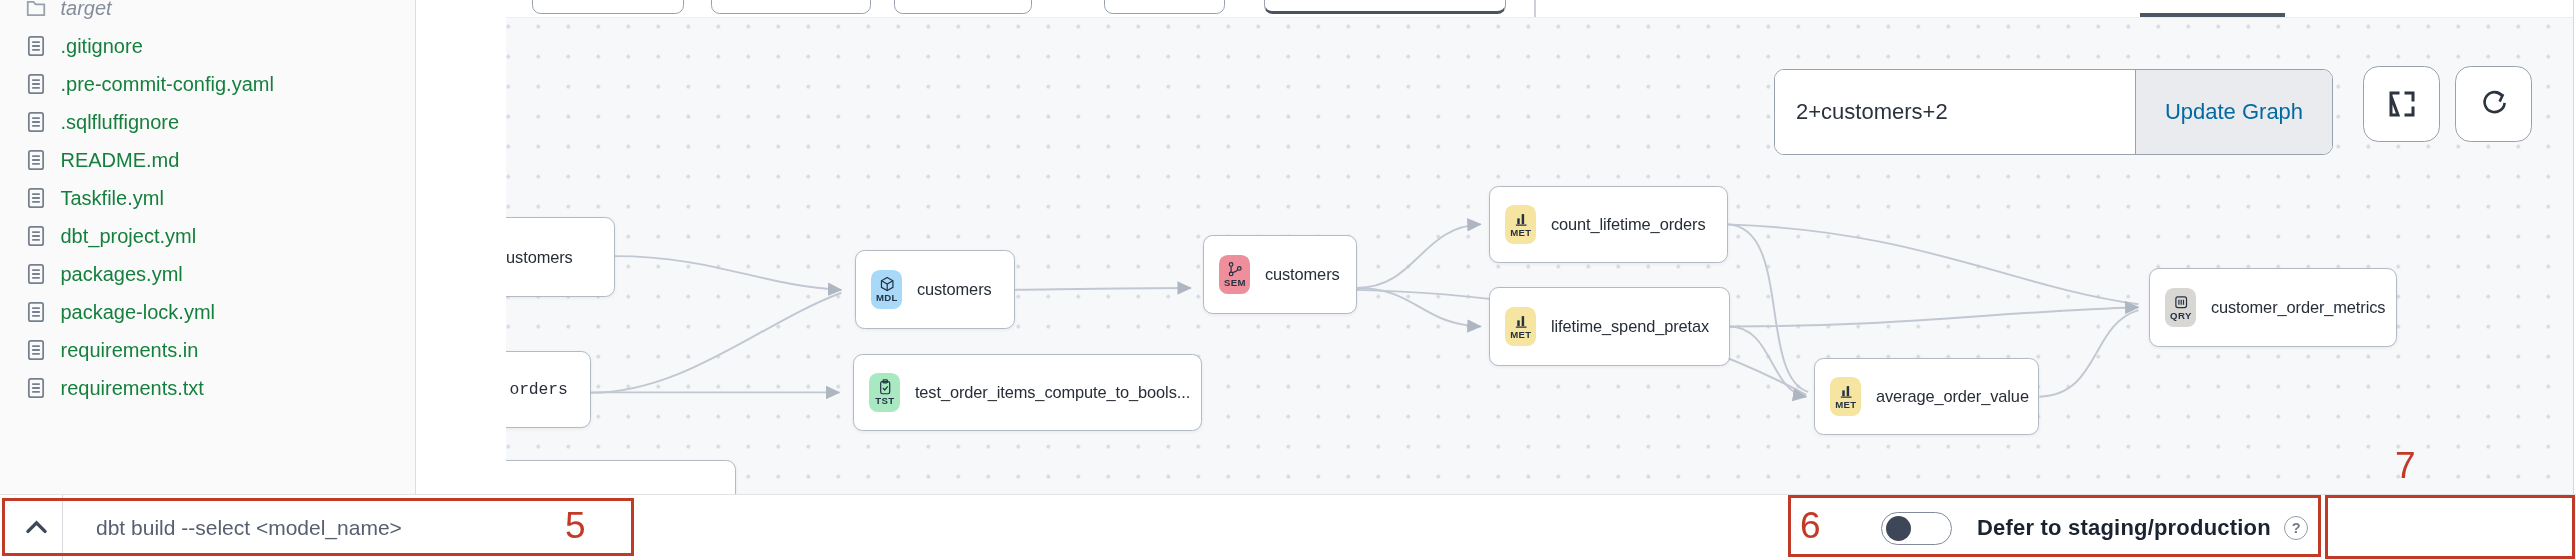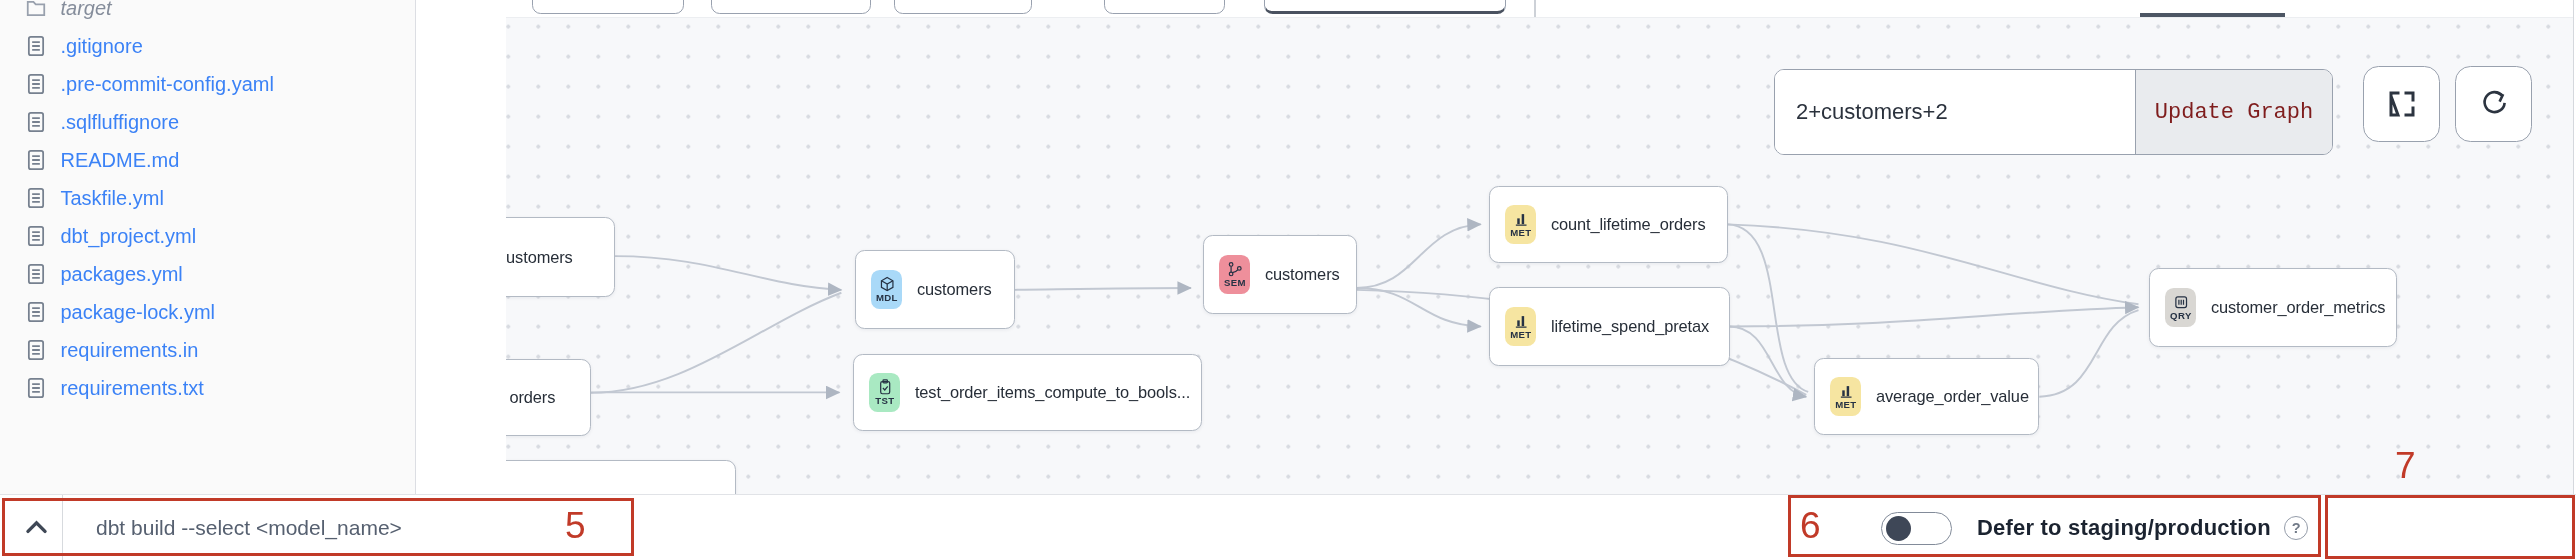--- a/index.html
+++ b/index.html
@@ -7,21 +7,21 @@
   body { font-family:"Liberation Sans", sans-serif; background:#fff; overflow:hidden; }
   .app { position:relative; width:2576px; height:561px; background:#fff; overflow:hidden; }
 
   
   .sidebar { position:absolute; left:0; top:0; width:416px; height:494px;
     background:#fafafa; border-right:1px solid #dcdee3; overflow:hidden; z-index:4; }
   .ftree { position:absolute; left:25px; top:-10.6px; right:0; }
   .frow { height:38px; display:flex; align-items:center; gap:13.5px; cursor:pointer; }
   .ficon { width:22px; height:22px; color:#76808f; flex:none; }
   .frow.folder .ficon { color:#98a0ad; }
-  .fname { font-size:20px; color:#3b82f6; white-space:nowrap; }
+  .fname { font-size:20px; color:#15803d; white-space:nowrap; }
   .frow.folder .fname { font-style:italic; color:#858d9b; }
 
   
   .canvas { position:absolute; left:506px; top:0; width:2068px; height:494px; overflow:hidden;
     background-color:#f7f8fa;
     background-image:radial-gradient(#d8dbe1 1.6px, transparent 1.7px);
     background-size:30px 30px; background-position:17.3px 11.6px;
     border-right:1.9px solid #d5d8dd; }
   .canvas-top { position:absolute; left:0; top:0; width:100%; height:18.3px; background:#fff;
     border-bottom:1px solid #eceef1; z-index:5; }
@@ -44,37 +44,37 @@
   .nicon { width:31px; height:39px; border-radius:8.7px; flex:none;
     display:flex; flex-direction:column; align-items:center; justify-content:center; color:#263244; }
   .g { width:16.4px; height:16.4px; display:block; }
   .badge { font-size:9.6px; font-weight:bold; letter-spacing:0.4px; line-height:1; margin-top:1px; color:#263244; }
   .nlabel { font-size:16.4px; color:#272e38; white-space:nowrap; letter-spacing:-0.1px; }
   .clipnode { padding-left:15.4px; }
   .clipnode .nlabel { padding-left:54px; }
   .ic-mdl { background:#a9d9f8; } .ic-sem { background:#ee8f9b; } .ic-met { background:#f6e5a1; }
   .ic-tst { background:#a9e9c2; } .ic-qry { background:#d9d7d3; }
   .n1 { left:-109px; top:217px; width:218px; height:80px; }
-  .n2 { left:-67px;  top:359px; width:152px; height:77px; }
+  .n2 { left:-67px;  top:351px; width:152px; height:77px;font-family:Liberation Mono, monospace; }
   .n3 { left:349px;  top:250px; width:160px; height:79px; }
   .n4 { left:347px;  top:354px; width:349px; height:77px; }
   .n5 { left:697px;  top:235px; width:154px; height:79px; }
   .n6 { left:983px; top:186px; width:239px; height:77px; }
   .n7 { left:983px; top:287px; width:241px; height:79px; }
   .n8 { left:1308px; top:358px; width:225px; height:77px; }
   .n9 { left:1643px; top:268px; width:248px; height:79px; }
   .npartial { left:-14.5px; top:460px; width:244px; height:58px; }
 
   
   .selgroup { position:absolute; left:1268px; top:69px; width:559px; height:86px; display:flex;
     border:1.4px solid #99a1ae; border-radius:10px; background:#fff; overflow:hidden; z-index:6; }
   .selinput { flex:1; border:none; outline:none; font-size:22px; color:#2b323d;
     padding:0 0 0 21px; background:#fff; font-family:inherit; }
   .updbtn { width:197px; border:none; border-left:1.4px solid #99a1ae; background:#e9ebee;
-    font-size:22px; color:#7f1d1d; font-family:Liberation Mono, monospace; cursor:pointer; }
+    font-size:22px; color:#0369a1; font-family:Liberation Sans, sans-serif; cursor:pointer; }
   .sqbtn { position:absolute; top:66px; width:77px; height:76px; background:#fff;
     border:1.4px solid #99a1ae; border-radius:15.4px; display:flex; align-items:center;
     justify-content:center; z-index:6; color:#2c3440; cursor:pointer; }
   .fsbtn { left:1857px; } .rfbtn { left:1949px; }
   .bigico { width:30px; height:30px; display:block; }
 
   
   .statusbar { position:absolute; left:0; top:494px; width:2576px; height:52px;
     background:#fff; border-top:1px solid #e1e3e7; z-index:10; }
   .caret { position:absolute; left:19px; top:16.4px; width:35px; height:35px;

